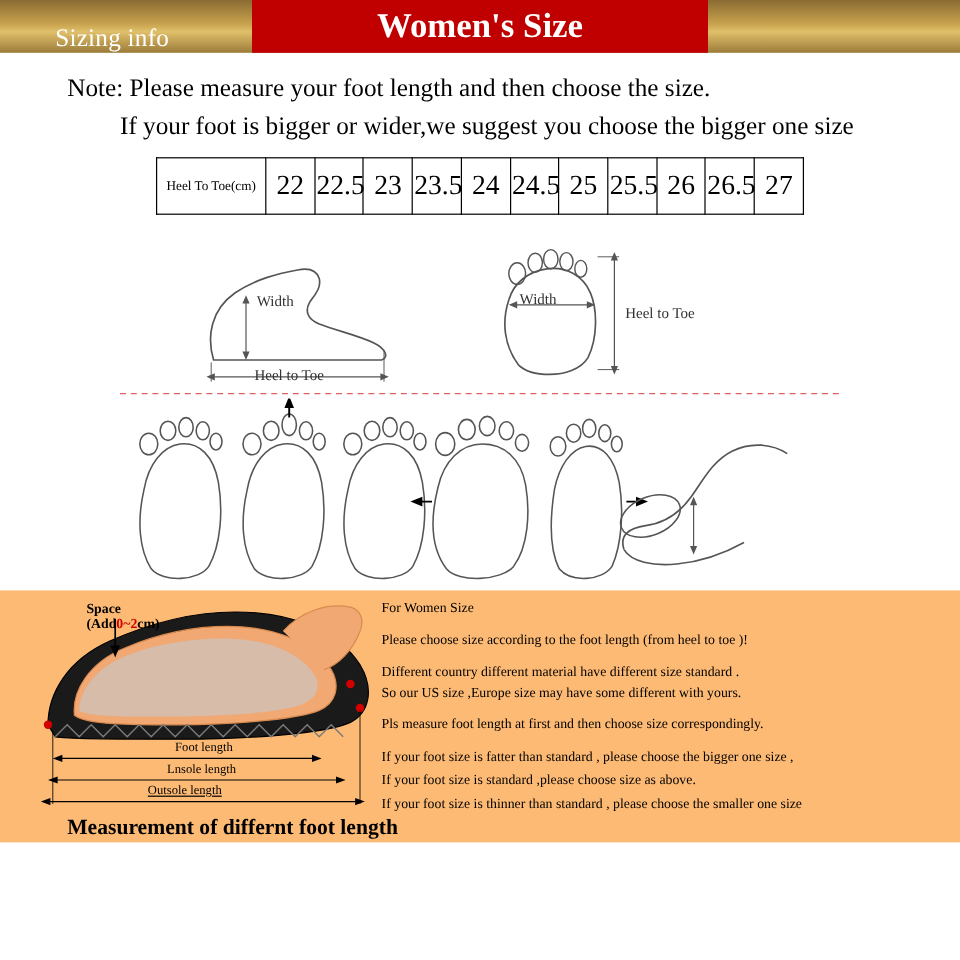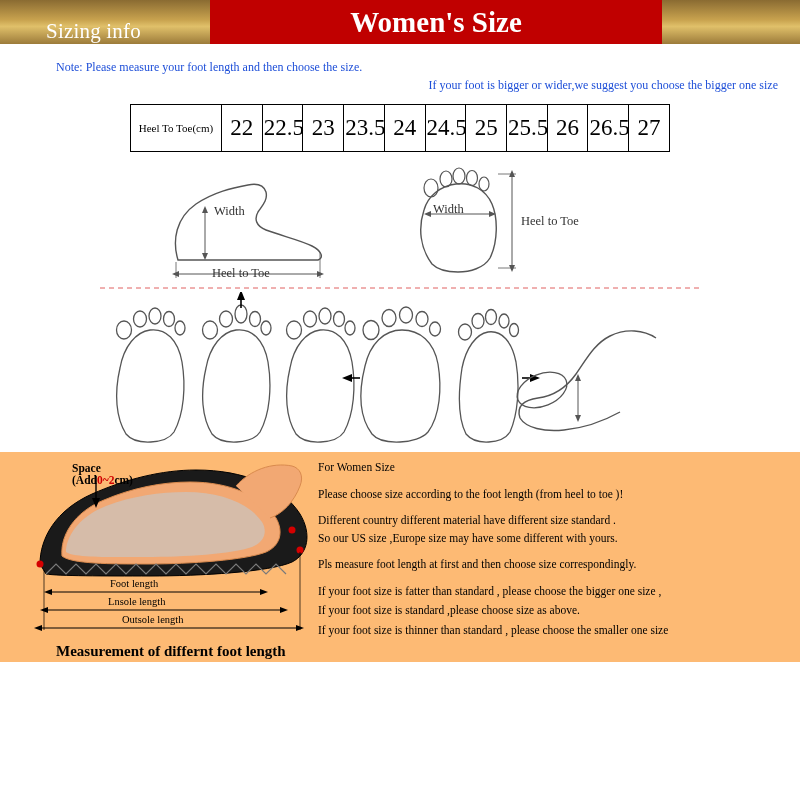--- a/index.html
+++ b/index.html
@@ -29,49 +29,49 @@
     color: #ffffff;
     font-size: 21px;
     padding-left: 26px;
     font-family: "Liberation Serif", serif;
     letter-spacing: .2px;
   }
   .header-banner {
     position: absolute;
     left: 210px;
     top: 0;
-    width: 452px;
+    width: 380px;
     height: 44px;
     background: #c00000;
     display: flex;
     align-items: center;
     justify-content: center;
   }
   .header-banner span {
     color: #ffffff;
     font-size: 29px;
     font-weight: bold;
     font-family: "Liberation Serif", serif;
   }
 
   
   .note {
     margin: 14px 0 0 0;
     padding: 0 22px;
-    color: #1d4ed8;
-    font-size: 12px;
+    color: #000000;
+    font-size: 21px;
     line-height: 1.5;
     font-family: "Liberation Serif", serif;
   }
   .note .l1 { display: block; text-align: left; padding-left: 34px;}
-  .note .l2 { display: block; text-align: right; padding-left: 78px;}
+  .note .l2 { display: block; text-align: left; padding-left: 78px;}
 
   
   .size-table {
-    margin: 10px auto 0 auto;
+    margin: 10px auto 13px auto;
     border-collapse: collapse;
     width: 540px;
     table-layout: fixed;
   }
   .size-table td {
     border: 1px solid #000;
     text-align: center;
     height: 44px;
     font-size: 23px;
     font-family: "Liberation Serif", serif;
@@ -130,40 +130,41 @@
     font-size: 11.5px;
     color: #000;
     line-height: 1.35;
     font-family: "Liberation Serif", serif;
   }
   .bottom-text p { margin: 0 0 11px 0; }
   .measure-caption {
     position: absolute;
     left: 56px;
     bottom: 2px;
-    font-size: 15px;
+    font-size: 18px;
     font-weight: bold;
     color: #000;
     font-family: "Liberation Serif", serif;
   }
   .space-label {
     position: absolute;
     left: 72px;
     top: 10px;
     font-size: 11.5px;
     font-weight: bold;
     color: #000;
     font-family: "Liberation Serif", serif;
   }
   .space-label .red { color: #d00000; }
   .len-label {
     position: absolute;
     font-size: 10.5px;
     color: #000;
     font-family: "Liberation Serif", serif;
+    text-align: center;
   }
   svg { display: block; }
 </style>
 </head>
 <body>
 
 <div class="header">
   <div class="header-left">Sizing info</div>
   <div class="header-banner">
     <span>Women's Size</span>
@@ -358,21 +359,21 @@
     <line x1="300" y1="100" x2="300" y2="178" stroke="#000" stroke-width="0.7"></line>
   </svg>
 
   <div class="space-label">
     <span>Space</span><br>
     <span>(Add</span><span class="red">0~2</span><span>cm)</span>
   </div>
 
   <div class="len-label" style="left:110px; top:126px; width:120px;">Foot length</div>
   <div class="len-label" style="left:108px; top:144px; width:120px;">Lnsole length</div>
-  <div class="len-label" style="left:122px; top:162px; width:120px;">Outsole length</div>
+  <div class="len-label" style="left:94px; top:162px; width:120px;text-decoration:underline;">Outsole length</div>
 
   <div class="measure-caption">Measurement of differnt foot length</div>
 
   <div class="bottom-text">
     <p>For Women Size</p>
     <p>Please choose size according to the foot length (from heel to toe )!</p>
     <p style="margin-bottom:2px">Different country different material have different size standard .</p>
     <p>So our US size ,Europe size may have some different with yours.</p>
     <p>Pls measure foot length at first and then choose size correspondingly.</p>
     <p style="margin-bottom:4px">If your foot size is fatter than standard , please choose the bigger one size ,</p>

